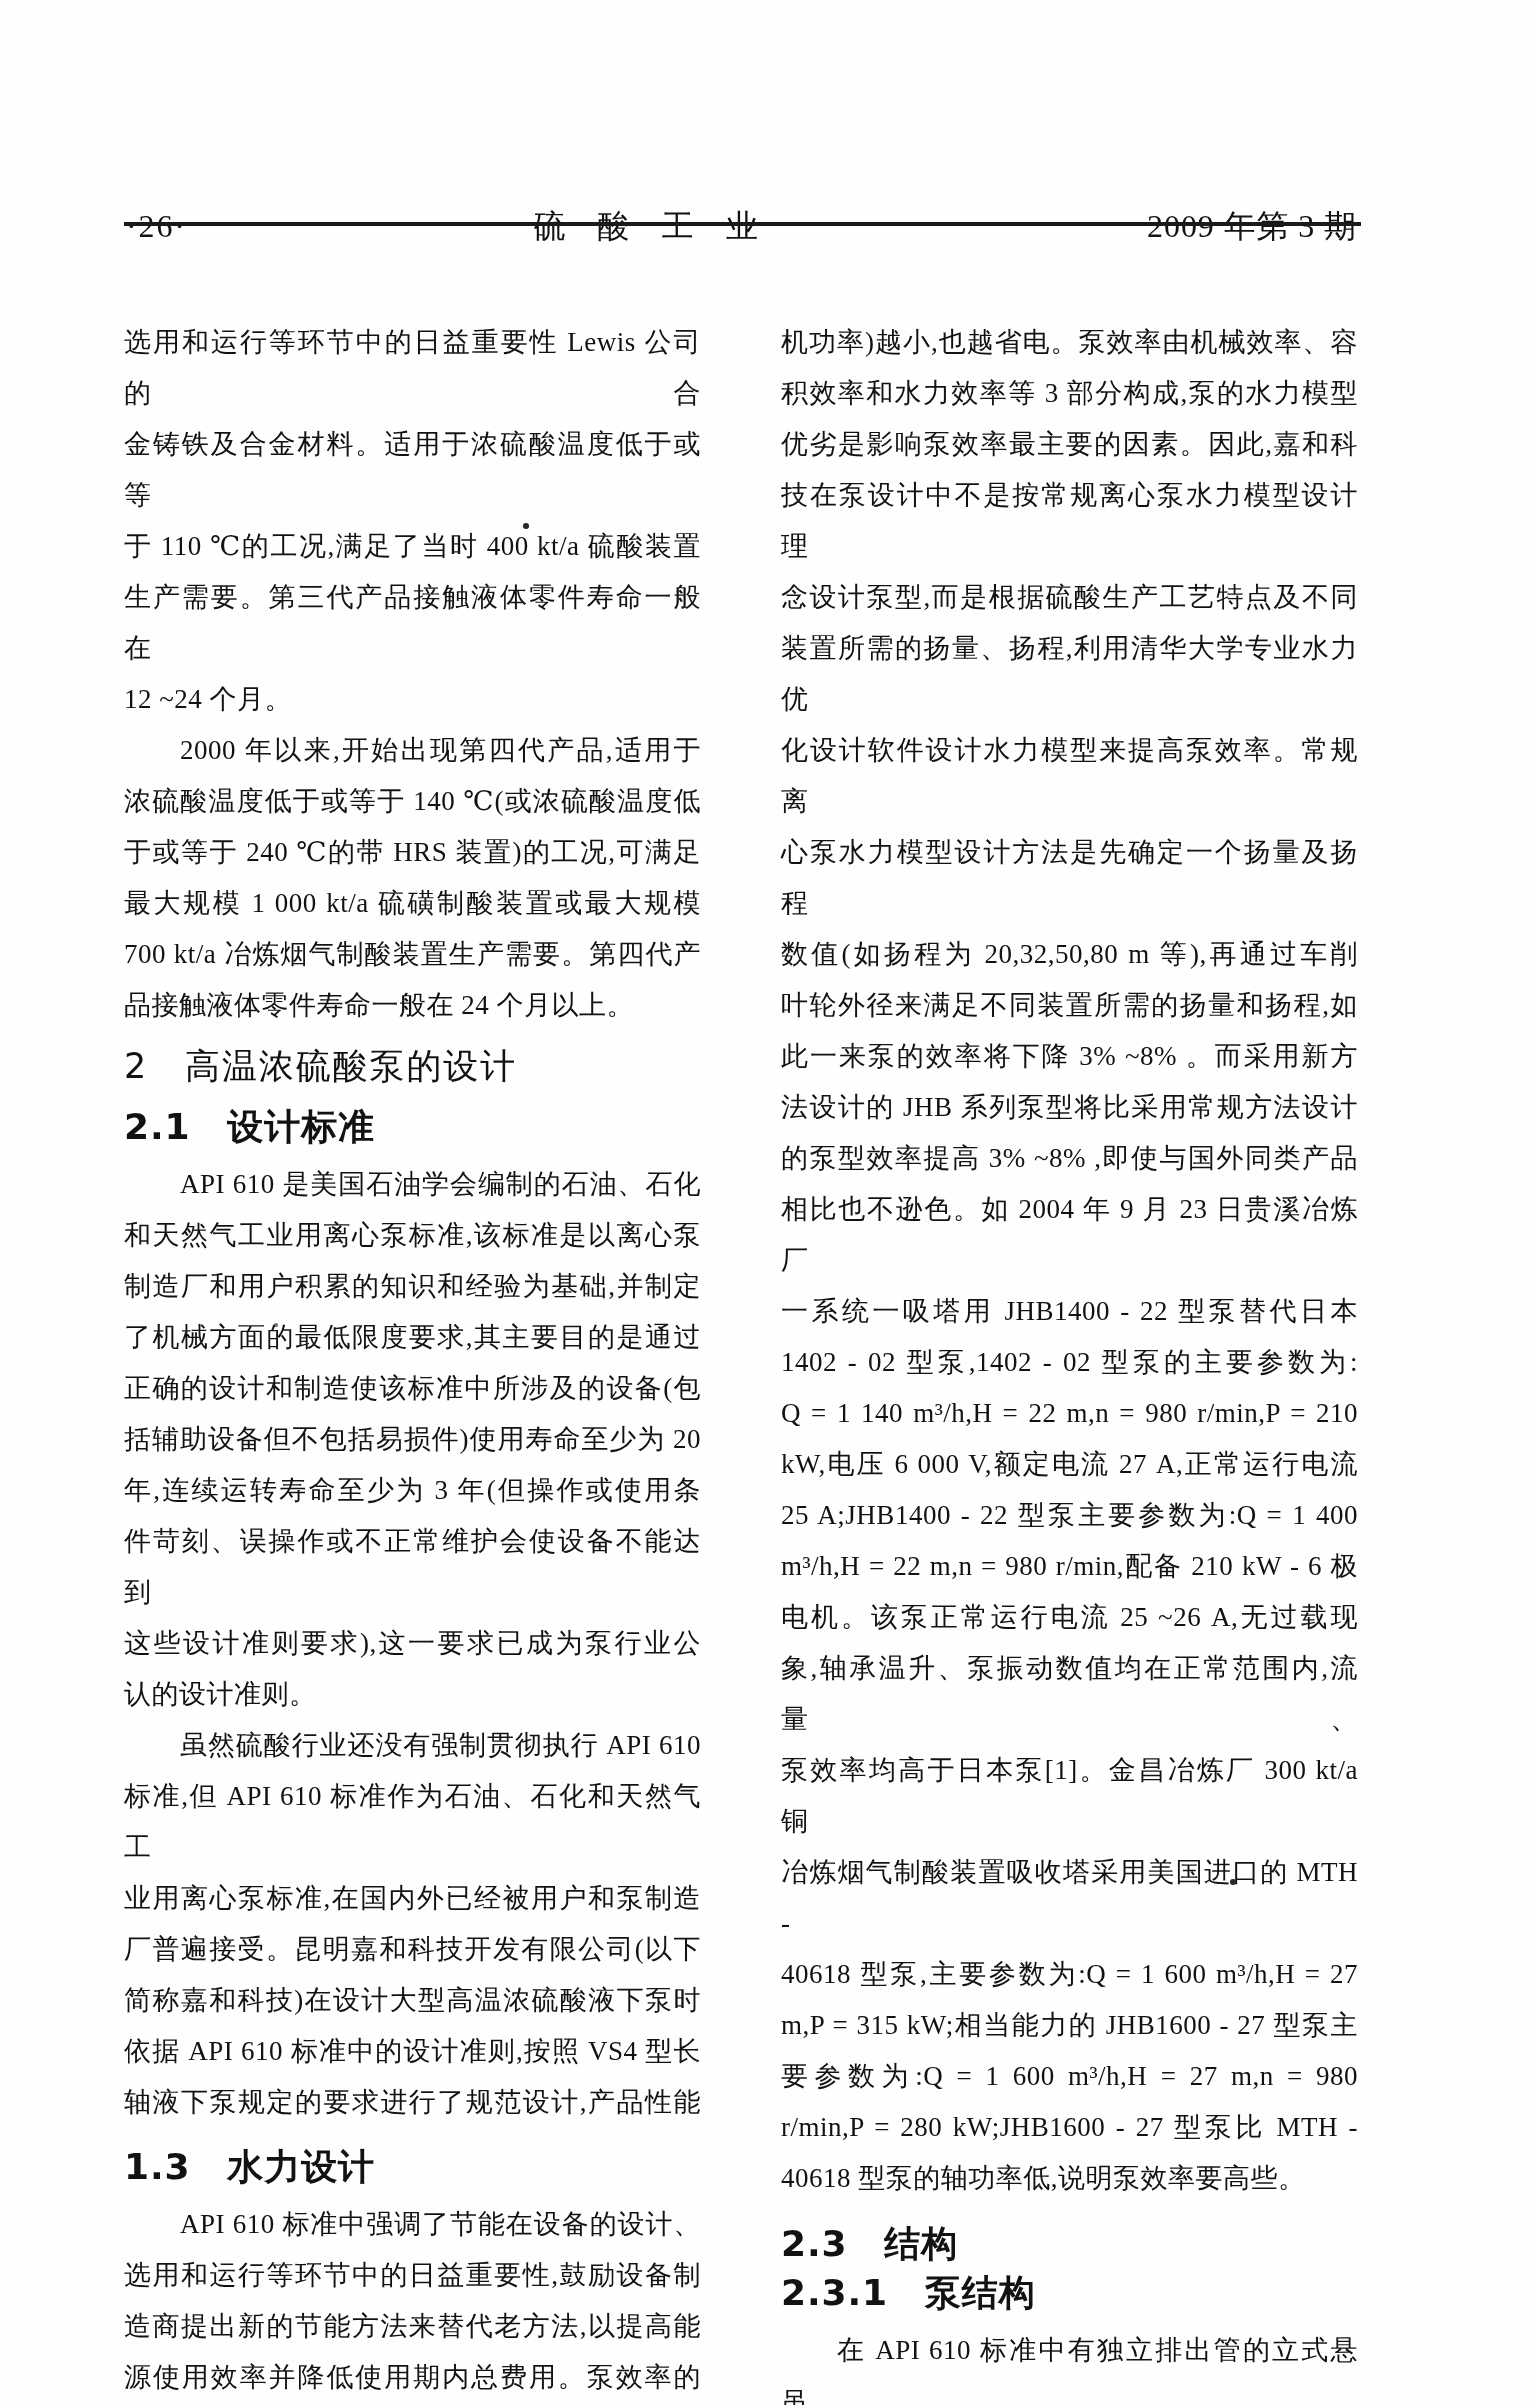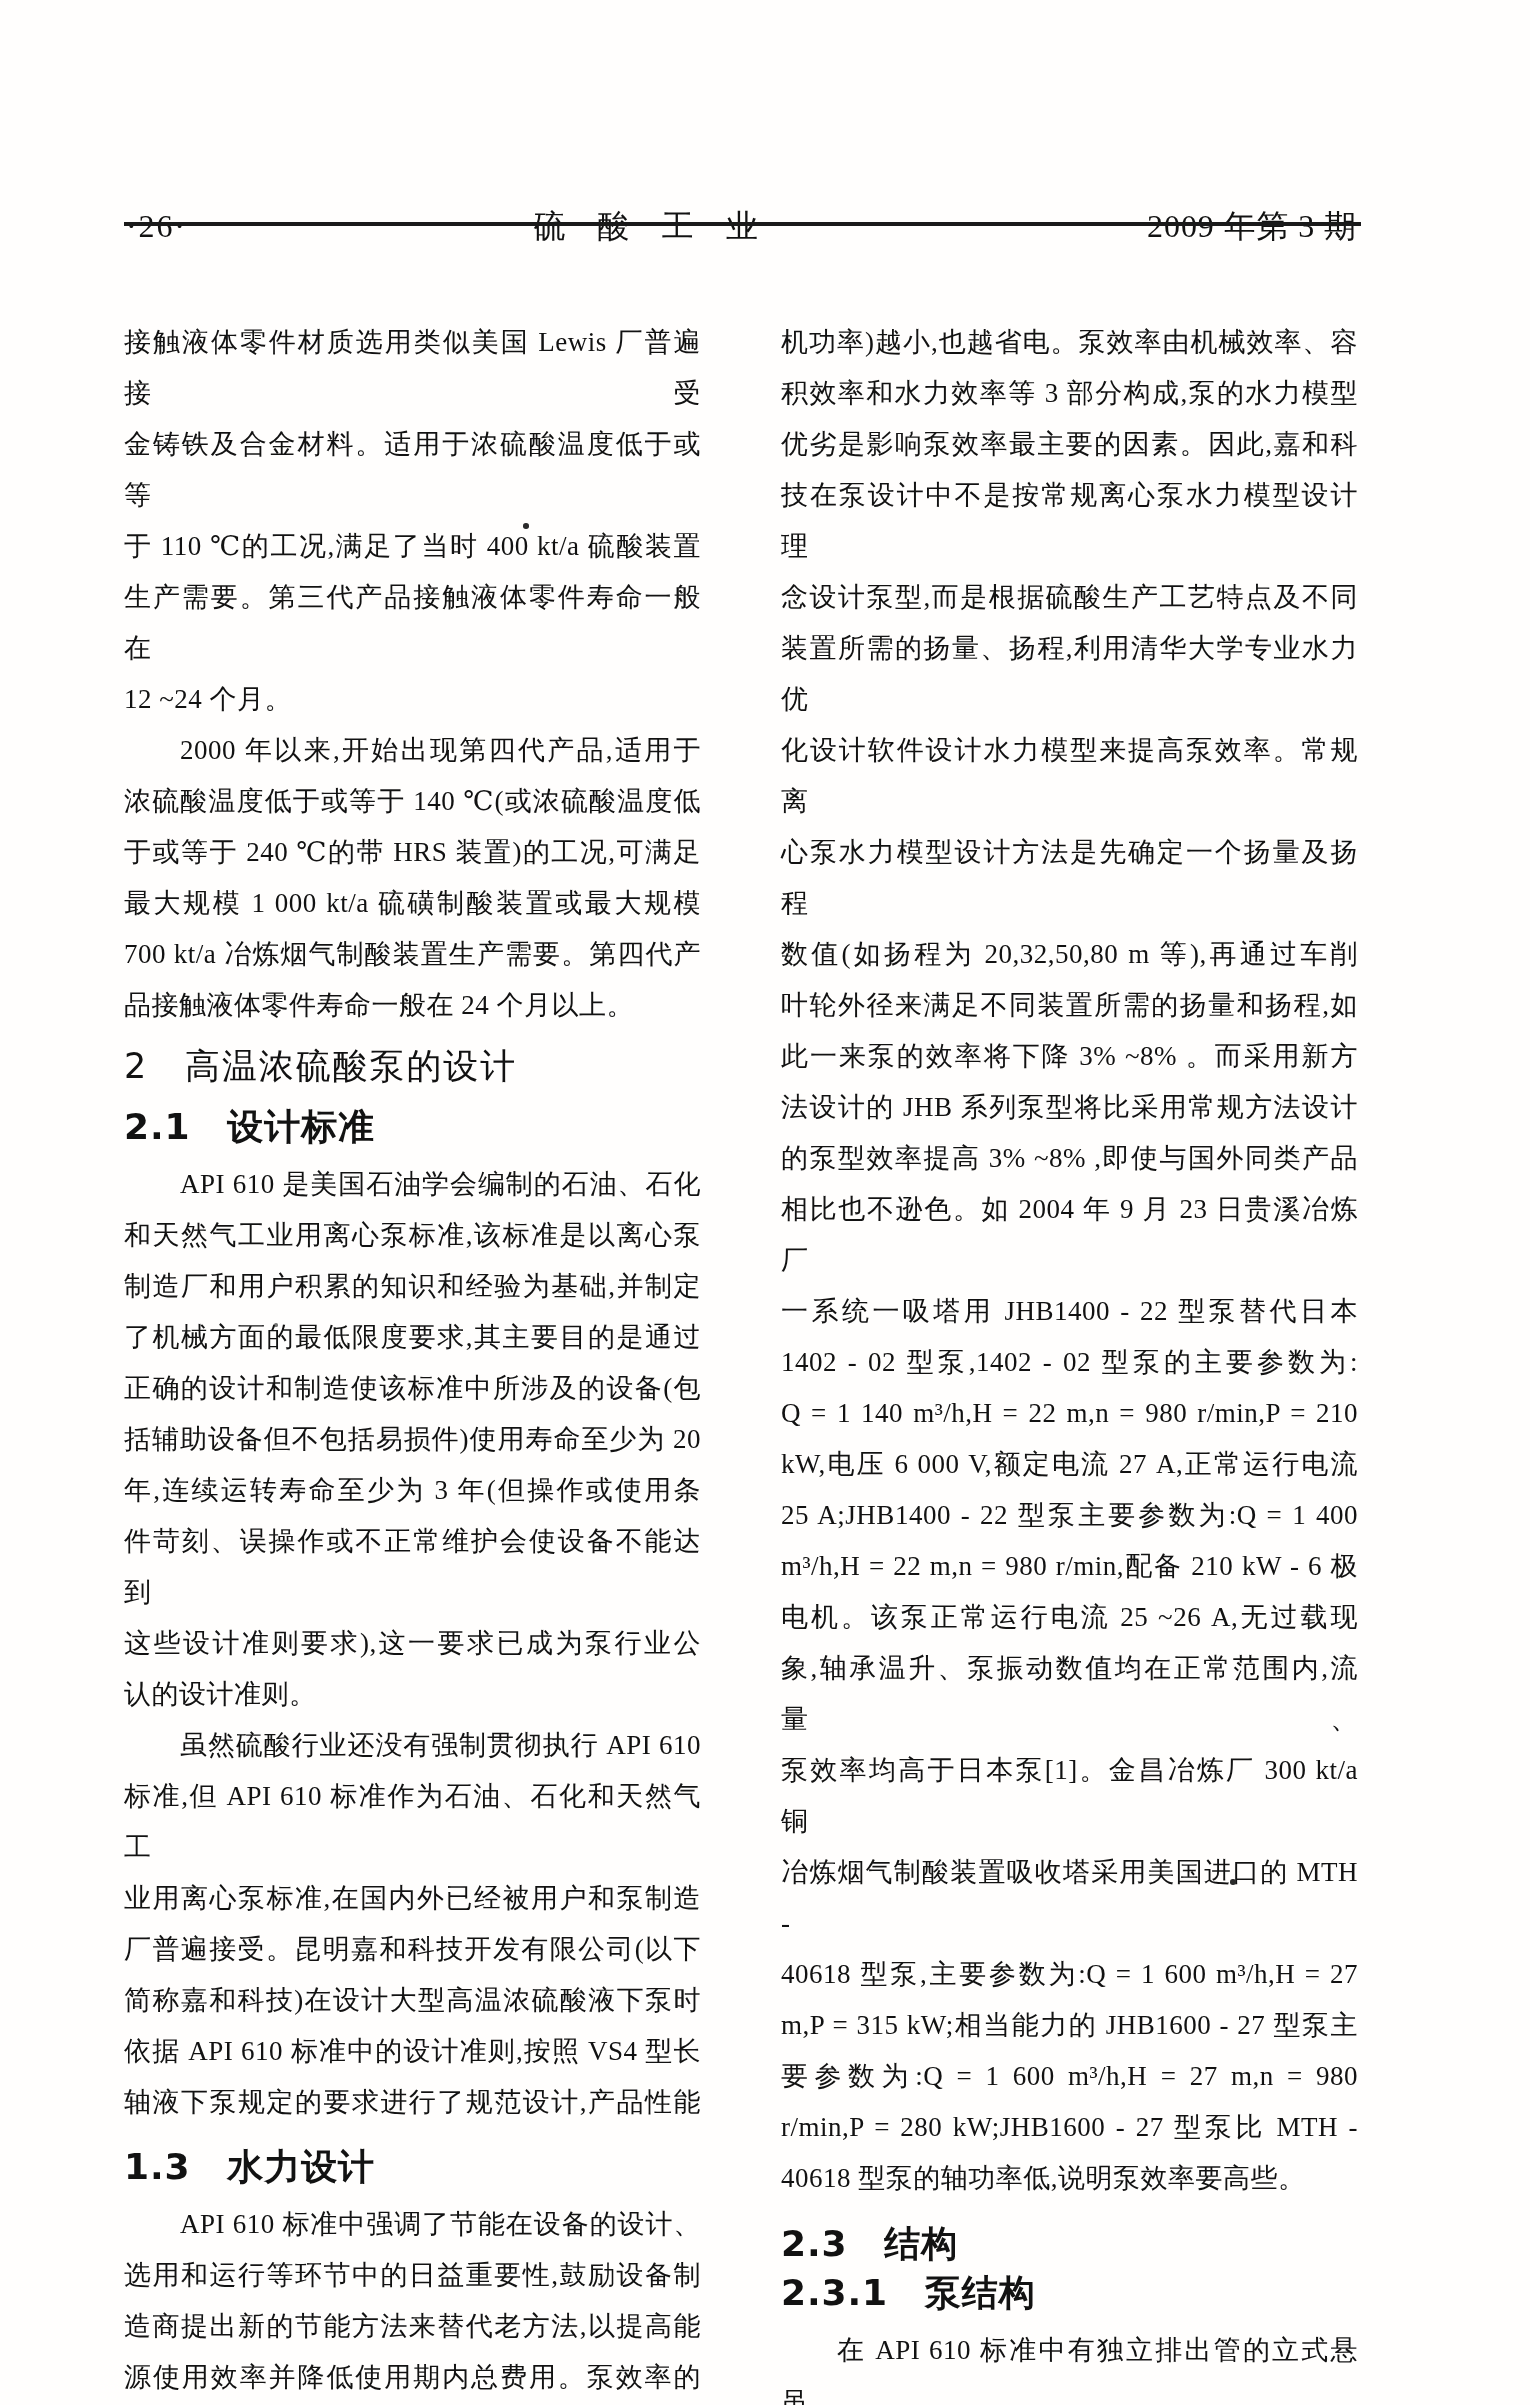--- a/index.html
+++ b/index.html
@@ -90,21 +90,21 @@
   <header class="header">
     <span class="page-num">·26·</span>
     <span class="jtitle">硫 酸 工 业</span>
     <span class="issue">2009 年第 3 期</span>
   </header>
 
   <div class="rule"></div>
 
   <section class="col left">
 
-  <div class="line">接触液体零件材质选用类似美国 Lewis 厂普遍接受</div>
+  <div class="line">选用和运行等环节中的日益重要性 Lewis 公司的合</div>
       <div class="line">金铸铁及合金材料。适用于浓硫酸温度低于或等</div>
       <div class="line">于 110 ℃的工况,满足了当时 400 kt/a 硫酸装置</div>
       <div class="line">生产需要。第三代产品接触液体零件寿命一般在</div>
       <div class="line end">12 ~24 个月。</div>
       <div class="line ind">2000 年以来,开始出现第四代产品,适用于</div>
       <div class="line">浓硫酸温度低于或等于 140 ℃(或浓硫酸温度低</div>
       <div class="line">于或等于 240 ℃的带 HRS 装置)的工况,可满足</div>
       <div class="line">最大规模 1 000 kt/a 硫磺制酸装置或最大规模</div>
       <div class="line">700 kt/a 冶炼烟气制酸装置生产需要。第四代产</div>
       <div class="line end">品接触液体零件寿命一般在 24 个月以上。</div>

